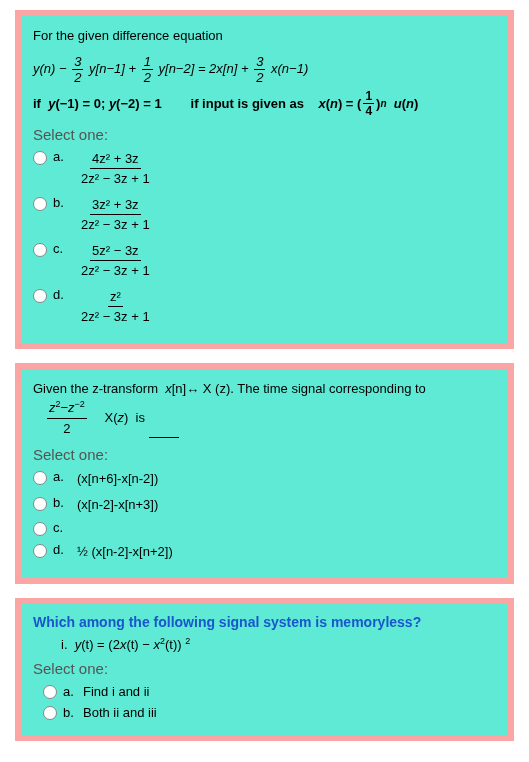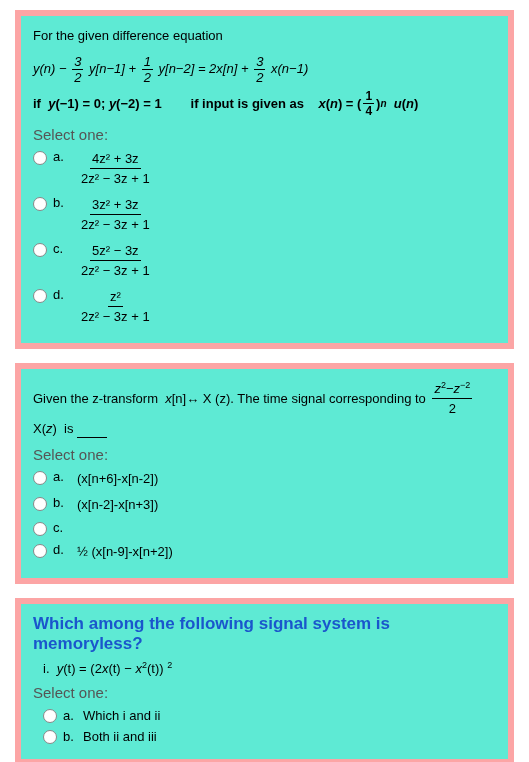--- a/index.html
+++ b/index.html
@@ -89,25 +89,25 @@
       gap: 6px;
       margin: 5px 0;
     }
     .inner-label {
       font-size: 13px;
       min-width: 14px;
     }
     .signal-system-title {
       color: #1a56cc;
       font-weight: bold;
-      font-size: 17px;
+      font-size: 14px;
       margin-bottom: 6px;
     }
     .roman-list {
-      margin: 4px 0 8px 10px;
+      margin: 4px 0 8px 28px;
       list-style: none;
     }
     .roman-list li {
       font-size: 13px;
       margin: 2px 0;
     }
     sup { font-size: 9px; vertical-align: super; }
     .eq-display {
       font-size: 13px;
       margin: 4px 0;
@@ -204,21 +204,21 @@
             <span class="den">2z² − 3z + 1</span>
           </span>
       </span>
     </li>
   </ul>
 </div>
 
 <div class="question-block">
   <div class="question-text">
     Given the z-transform &nbsp;<i>x</i>[n]↔ X (z). The time signal corresponding to
-    <span class="fraction" style="margin:0 3px;">
+    <span class="fraction" style="margin:0 14px;">
       <span class="num"><i>z</i><sup>2</sup>−<i>z</i><sup>−2</sup></span>
       <span class="den">2</span>
     </span>
     X(<i>z</i>) &nbsp;is <span class="blank-line"></span>
   </div>
 
   <div class="select-one">Select one:</div>
 
   <ul class="options-list">
     <li>
@@ -231,41 +231,41 @@
       <span class="option-label">b.</span>
       <span class="option-content">(x[n-2]-x[n+3])</span>
     </li>
     <li>
       <div class="radio-circle"></div>
       <span class="option-label">c.</span>
     </li>
     <li>
       <div class="radio-circle"></div>
       <span class="option-label">d.</span>
-      <span class="option-content">½ (x[n-9]-x[n+2])</span>
+      <span class="option-content">½ (x[n-2]-x[n+2])</span>
     </li>
   </ul>
 </div>
 
 <div class="question-block">
   <div class="signal-system-title">Which among the following signal system is memoryless?</div>
 
   <ul class="roman-list">
     <li>
       i. &nbsp;<i>y</i>(t) = (2<i>x</i>(t) − <i>x</i><sup>2</sup>(t)) <sup>2</sup>
     </li>
   </ul>
 
   <div class="select-one">Select one:</div>
 
   <ul class="sub-options">
     <li>
       <div class="radio-circle"></div>
       <span class="inner-label">a.</span>
-      <span>Which i and ii</span>
+      <span>Find i and ii</span>
     </li>
     <li>
       <div class="radio-circle"></div>
       <span class="inner-label">b.</span>
       <span>Both ii and iii</span>
     </li>
 
   </ul>
 </div>
 

